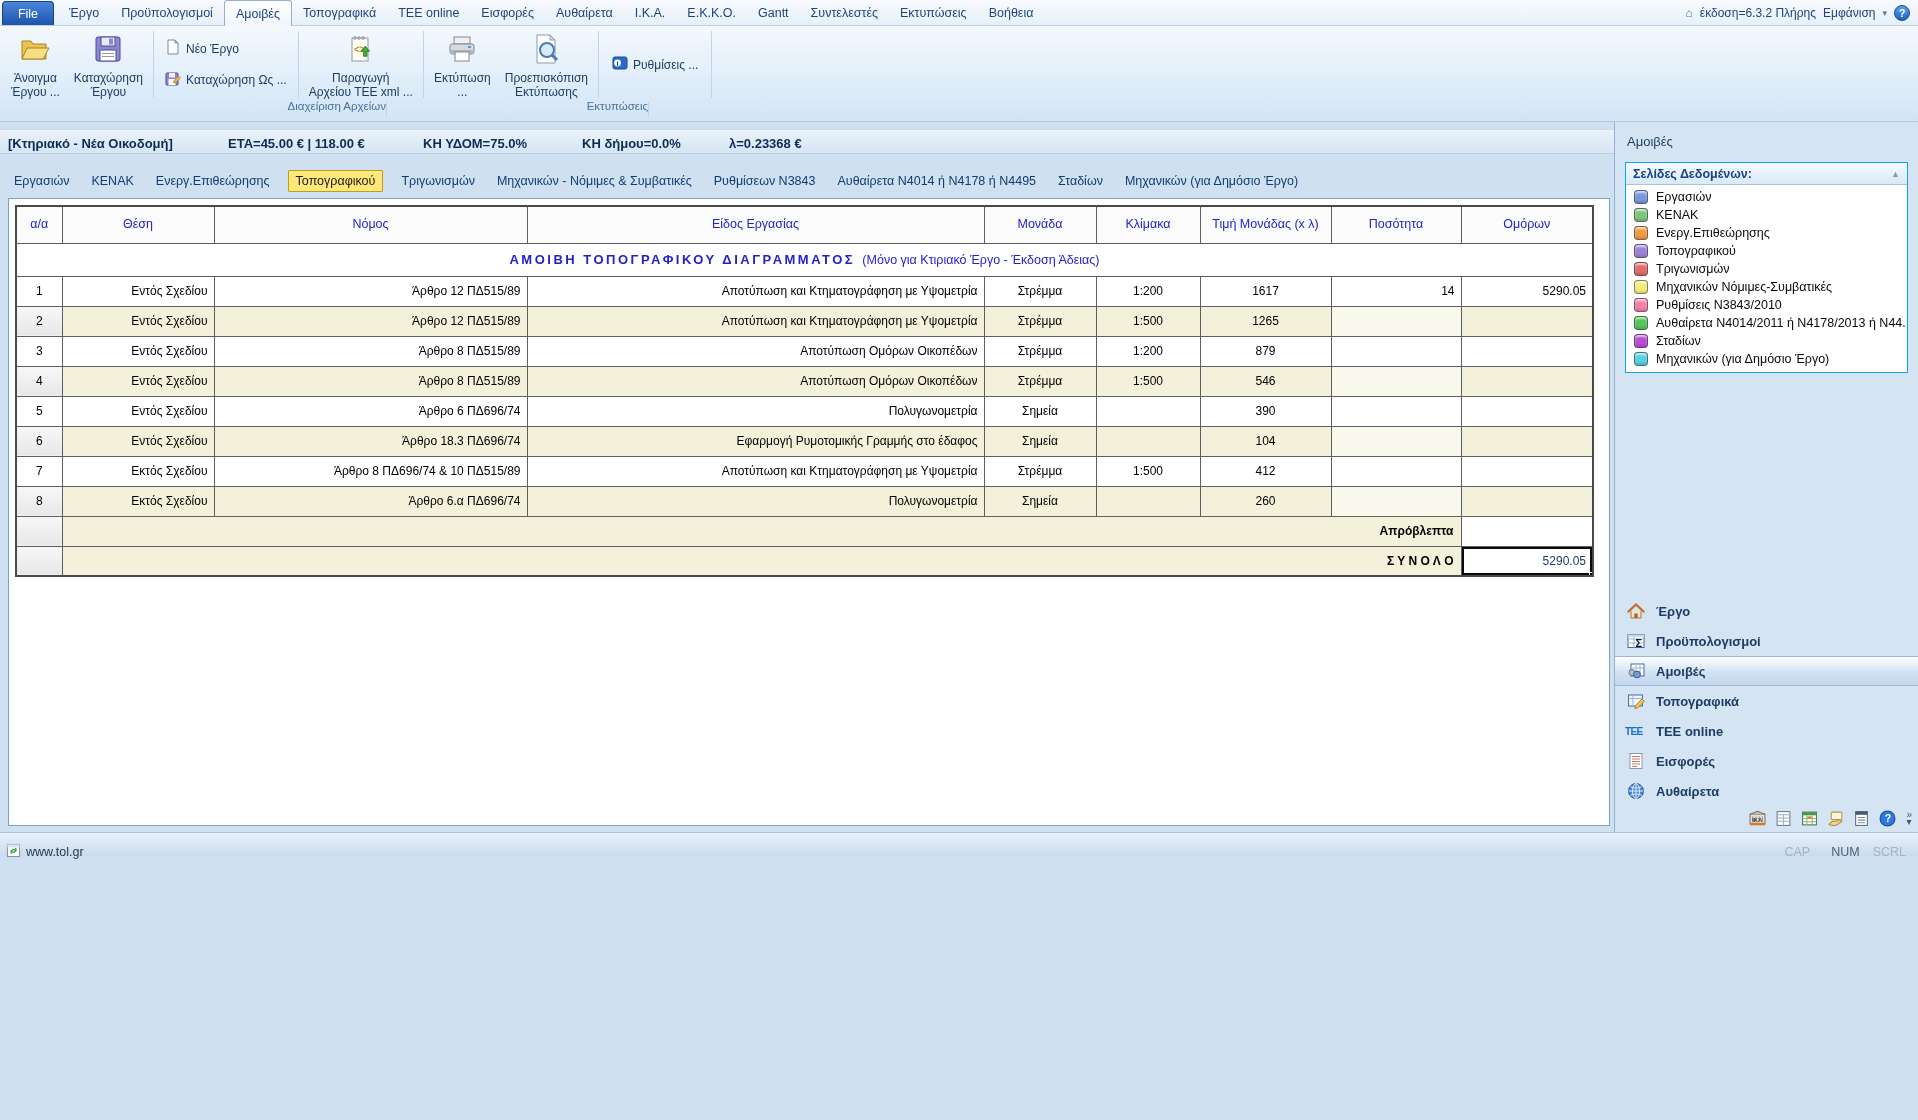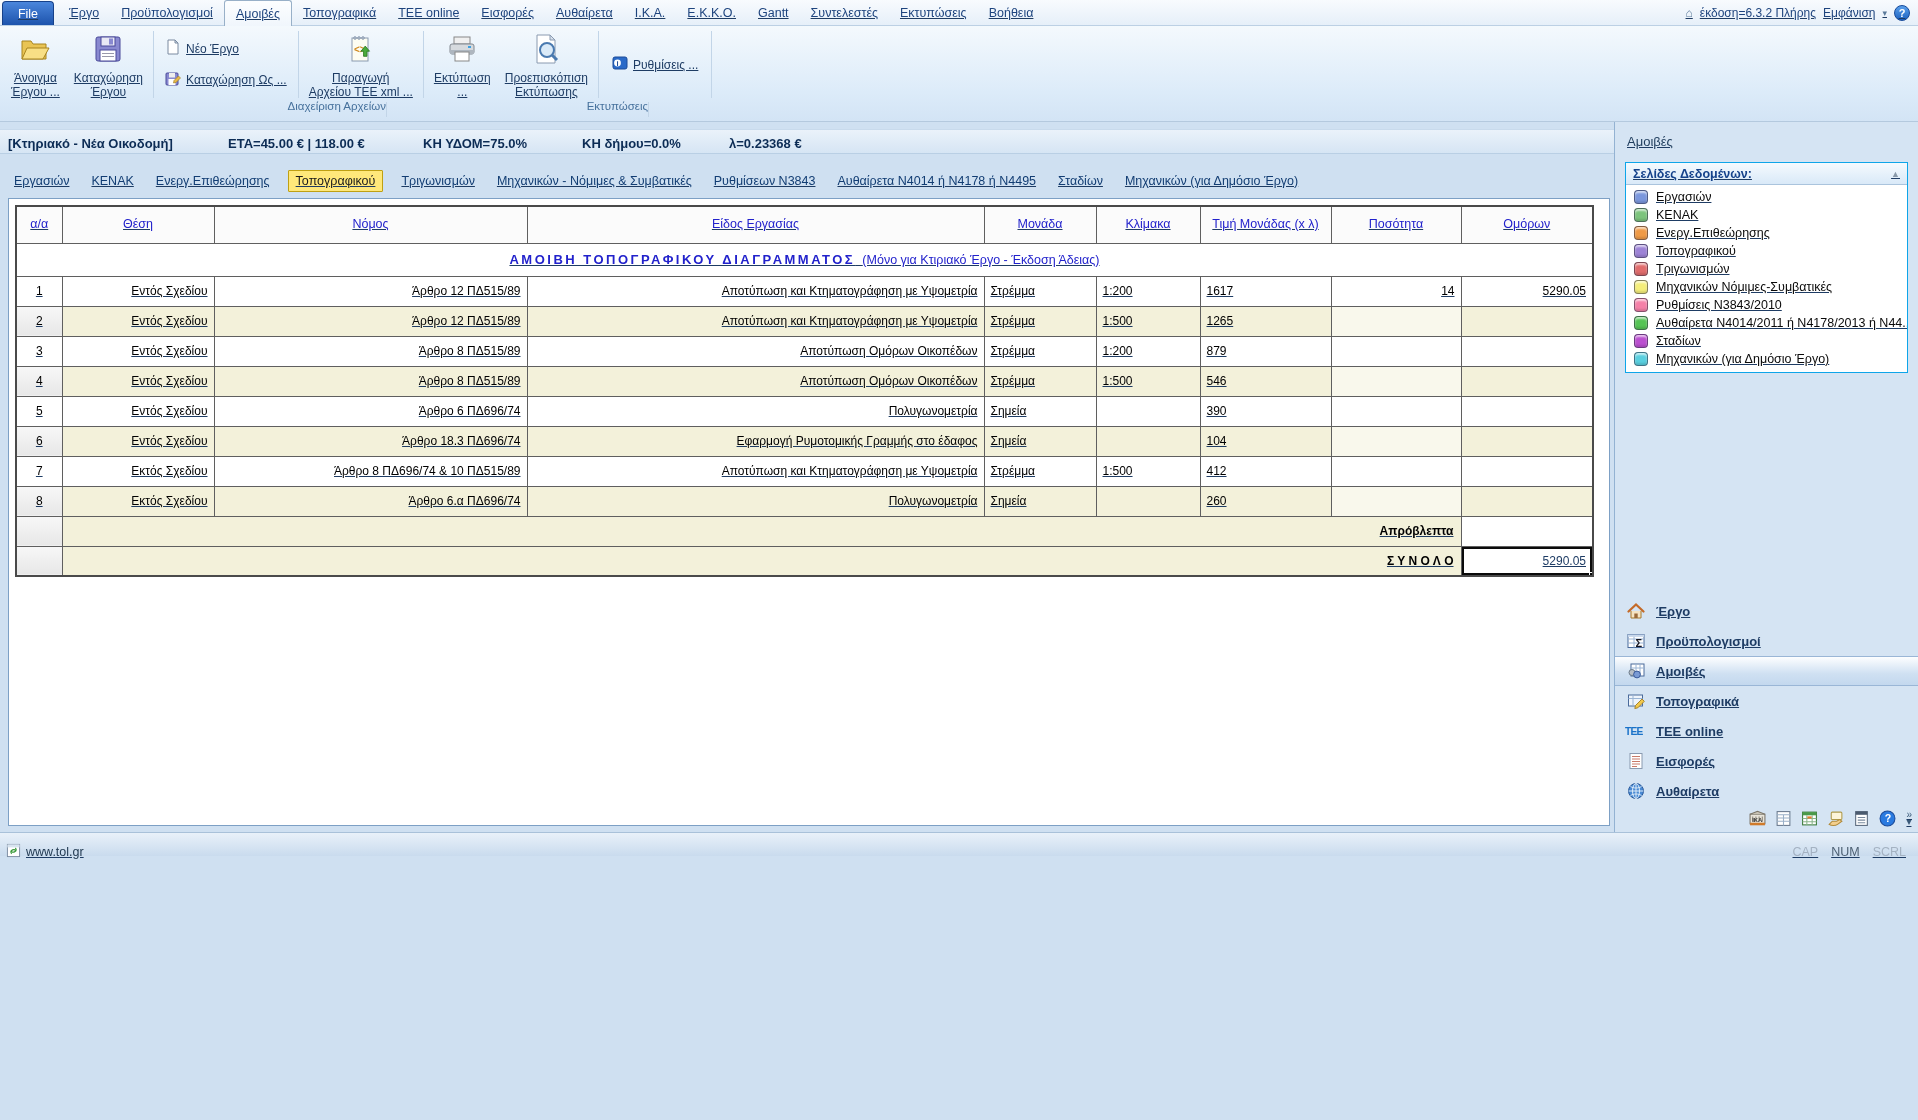--- a/index.html
+++ b/index.html
@@ -1,18 +1,18 @@
 <!DOCTYPE html>
 <html><head>
 <meta charset="utf-8">
 <style>
   * { margin:0; padding:0; box-sizing:border-box; }
   html,body { width:1918px; height:1120px; overflow:hidden; }
   body { font-family:"Liberation Sans", sans-serif; font-size:12px; color:#1e3c64; background:#cfe0f1; }
-  .window { width:1918px; height:856px; display:flex; flex-direction:column; background:#cfe0f1;text-decoration:underline; }
+  .window { width:1918px; height:856px; display:flex; flex-direction:column; background:#cfe0f1; }
 
   
   .menubar { height:26px; flex:0 0 26px; display:flex; align-items:stretch;
     background:linear-gradient(#f8fbfe,#e6eff9); border-bottom:1px solid #bcd0e4; position:relative; }
   .file-tab { width:52px; margin:1px 4px 0 2px; border-radius:4px 4px 0 0;
     background:linear-gradient(#4a86dc,#1d53ac); border:1px solid #16418a; border-bottom:none;
     color:#fff; font-size:12.5px; display:flex; align-items:center; justify-content:center; }
   .menu-items { display:flex; align-items:stretch; }
   .menu-item { padding:0 11px; display:flex; align-items:center; font-size:12.5px; color:#1e447e; cursor:default; }
   .menu-item.active { background:linear-gradient(#fdfeff,#f0f6fc); border:1px solid #98b0c8; border-bottom:none;
@@ -53,21 +53,21 @@
 
   
   table.fees { border-collapse:collapse; table-layout:fixed; width:1577px; border:2px solid #4a4a4a; background:#fff; }
   table.fees td, table.fees th { border:1px solid #5f5f5f; overflow:hidden; white-space:nowrap; }
   .t-title { height:33px; text-align:center; color:#2222cc; background:#fff; font-size:13px;margin-top:32px; }
   .t-title .big { font-weight:bold; letter-spacing:2.5px; }
   .t-title .small { font-weight:normal; letter-spacing:0; font-size:12.5px; }
   thead th { height:37px; color:#2222cc; font-weight:normal; font-size:12.5px; background:#fbfbfb; text-align:center; white-space:normal; line-height:1.25; padding:0 8px; }
   tbody.data td { height:30px; padding:0 6px; font-size:12px; color:#000; background:#fff; }
   td.rowhead { background:linear-gradient(#f7f7f7,#e7e7e7); text-align:center; color:#222; }
-  td.left { text-align:right; } td.center { text-align:left; } td.right { text-align:right; }
+  td.left { text-align:right; } td.center { text-align:center; } td.right { text-align:right; }
   tbody.data tr.stripe td { background:#f3f1da; }
   tbody.data tr.stripe td.rowhead { background:linear-gradient(#f7f7f7,#e7e7e7); }
   tbody.data tr.stripe td:nth-child(8) { background:#f9f8ec; }
   tbody.footer td { height:30px; font-size:12px; }
   tbody.footer td.merged { background:#f3f1da; text-align:right; font-weight:bold; padding-right:7px; color:#000; }
   td.edit-cell { background:#fff; }
   td.total-cell { background:#fff; text-align:right; padding:0 6px; font-size:12px; position:relative;
     box-shadow:inset 0 0 0 2px #0a0a0a; }
   .fill-handle { position:absolute; right:-3px; bottom:-3px; width:6px; height:6px; background:#0a0a0a; border:1px solid #fff; z-index:2; }
 
@@ -90,21 +90,21 @@
   .tray { height:26px; display:flex; align-items:center; justify-content:flex-end; gap:8px; padding:0 6px 2px 0; }
   .tray .ticon { width:18px; height:18px; display:flex; align-items:center; justify-content:center; }
   .tray .ticon svg { width:17px; height:17px; }
   .overflow-gl { display:flex; flex-direction:column; align-items:center; line-height:7px; color:#3a5a7a; font-size:10px; padding-left:2px; }
 
   
   .statusbar { height:24px; flex:0 0 24px; background:linear-gradient(#e9f1f9,#c9dbee); border-top:1px solid #a9c1d9;
     display:flex; align-items:center; padding:14px 12px 0 6px; font-size:12.5px; color:#223a52; }
   .statusbar .url { margin-left:5px; }
   .sb-right { margin-left:auto; display:flex; gap:13px; font-size:12.5px; }
-  .kb-off { color:#a4b2c2; } .kb-on { color:#4c5f72; }
+  .kb-off { color:#a4b2c2; } .kb-on { color:#4c5f72;margin-left:8px; }
 </style>
 </head>
 <body>
 
 <div class="window">
 
   <div class="menubar">
     <div class="file-tab">File</div>
     <div class="menu-items">
         <div class="menu-item">Έργο</div>

